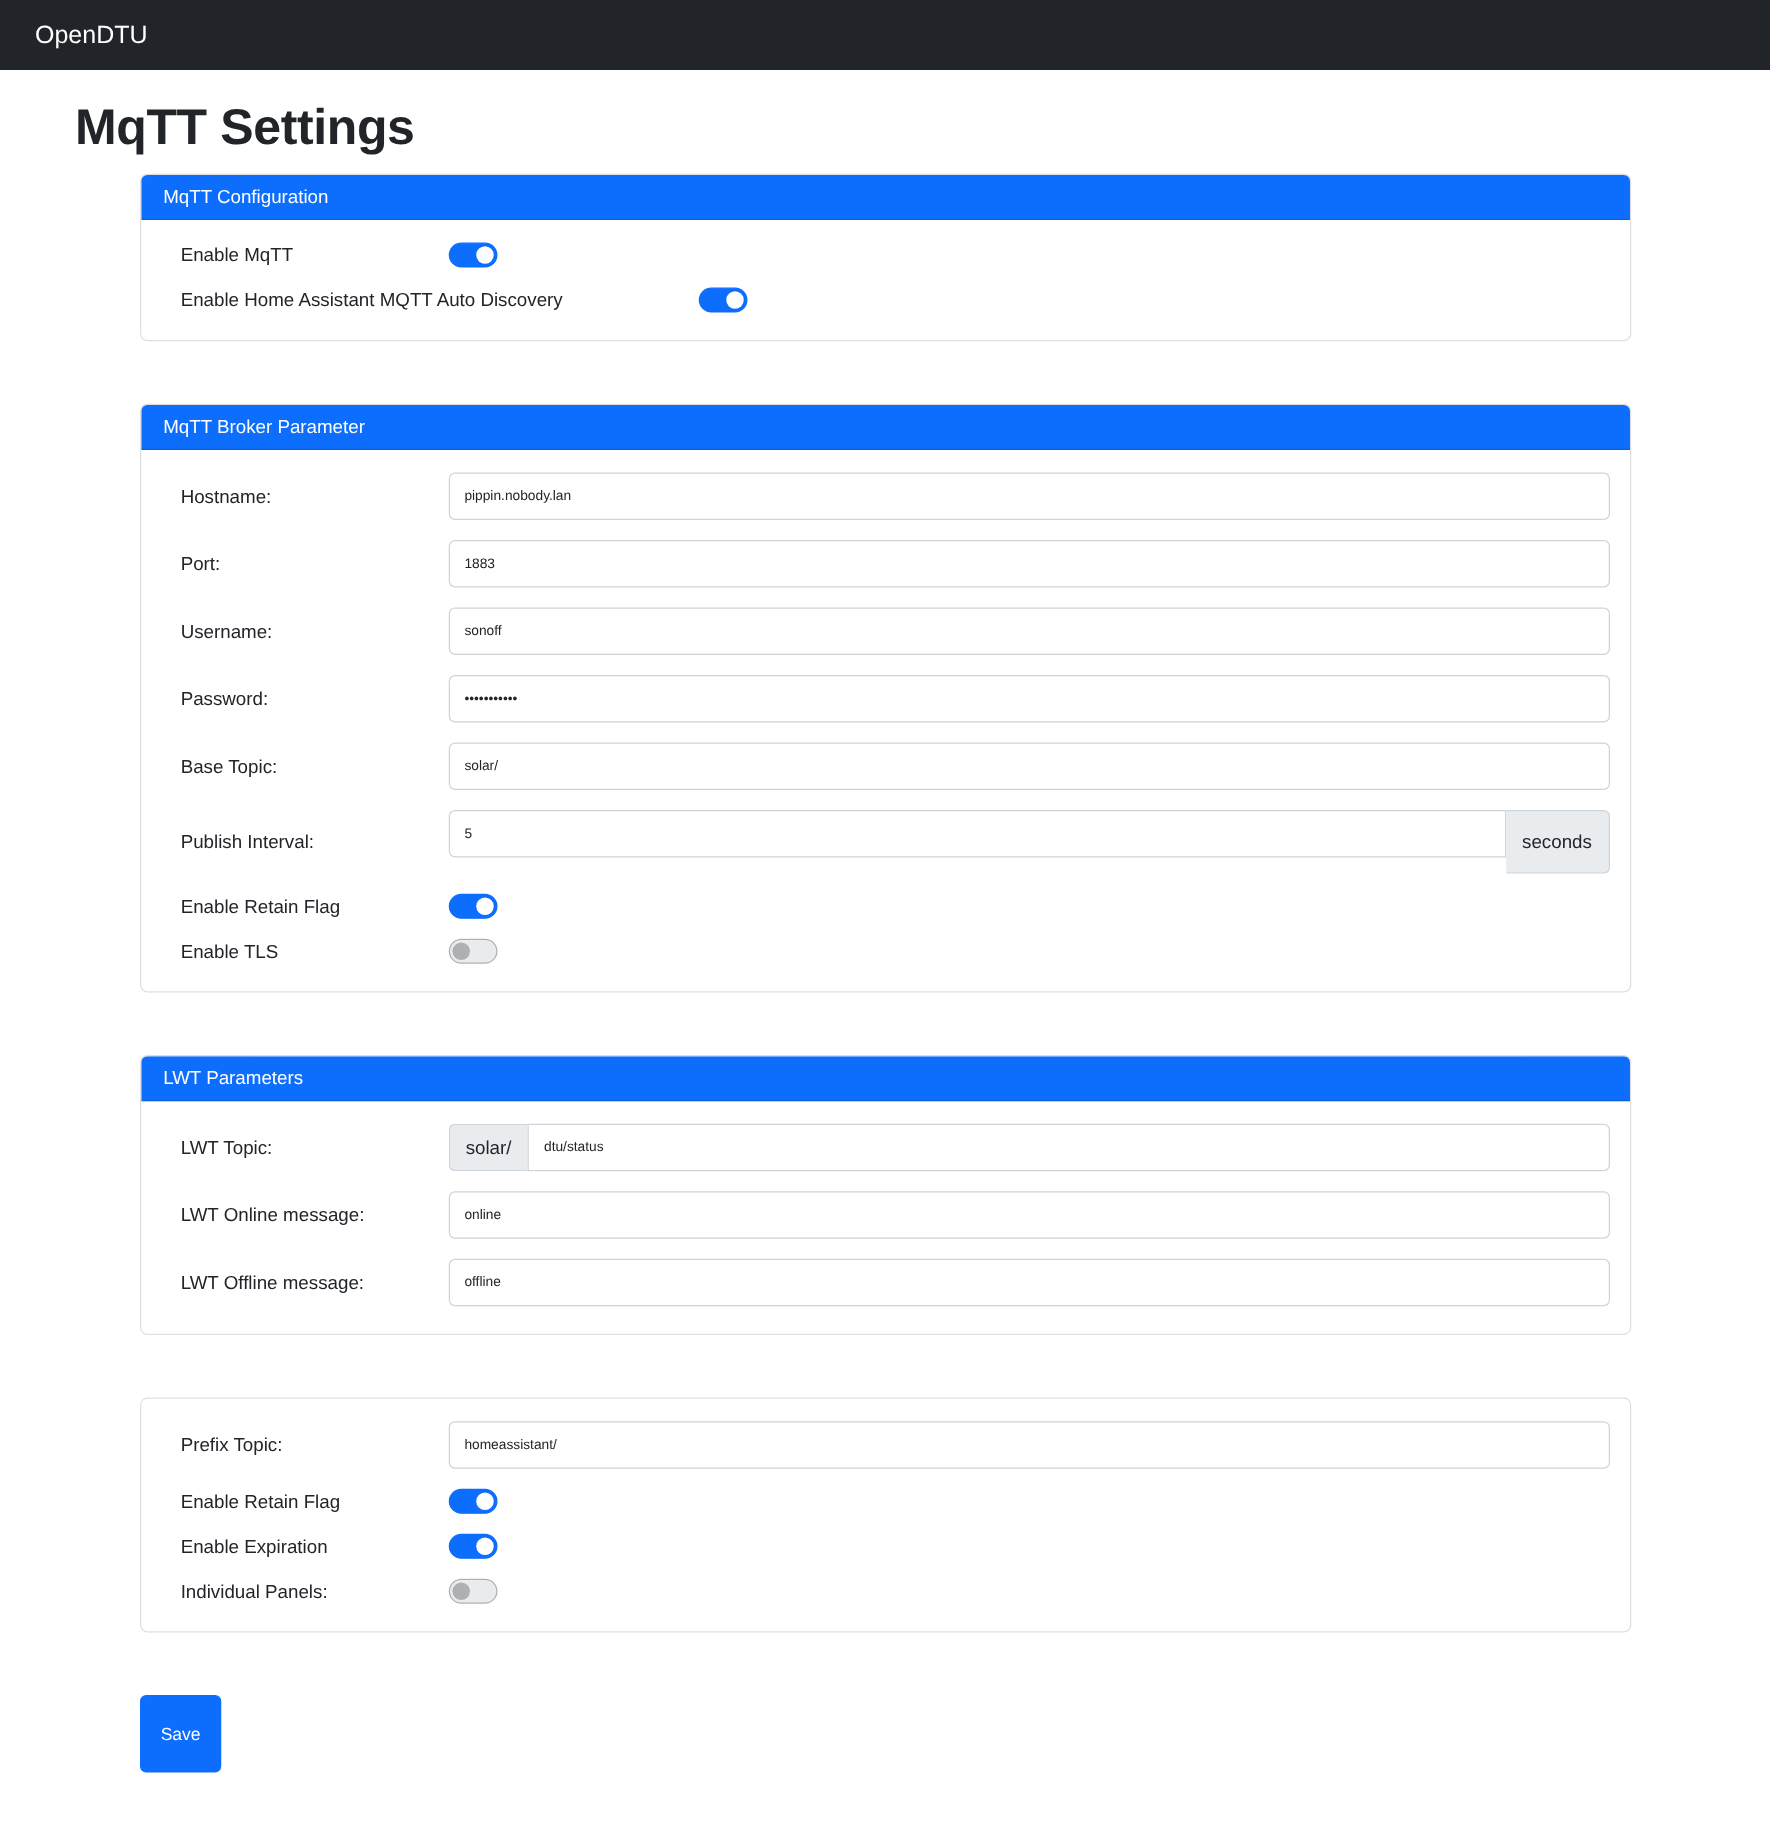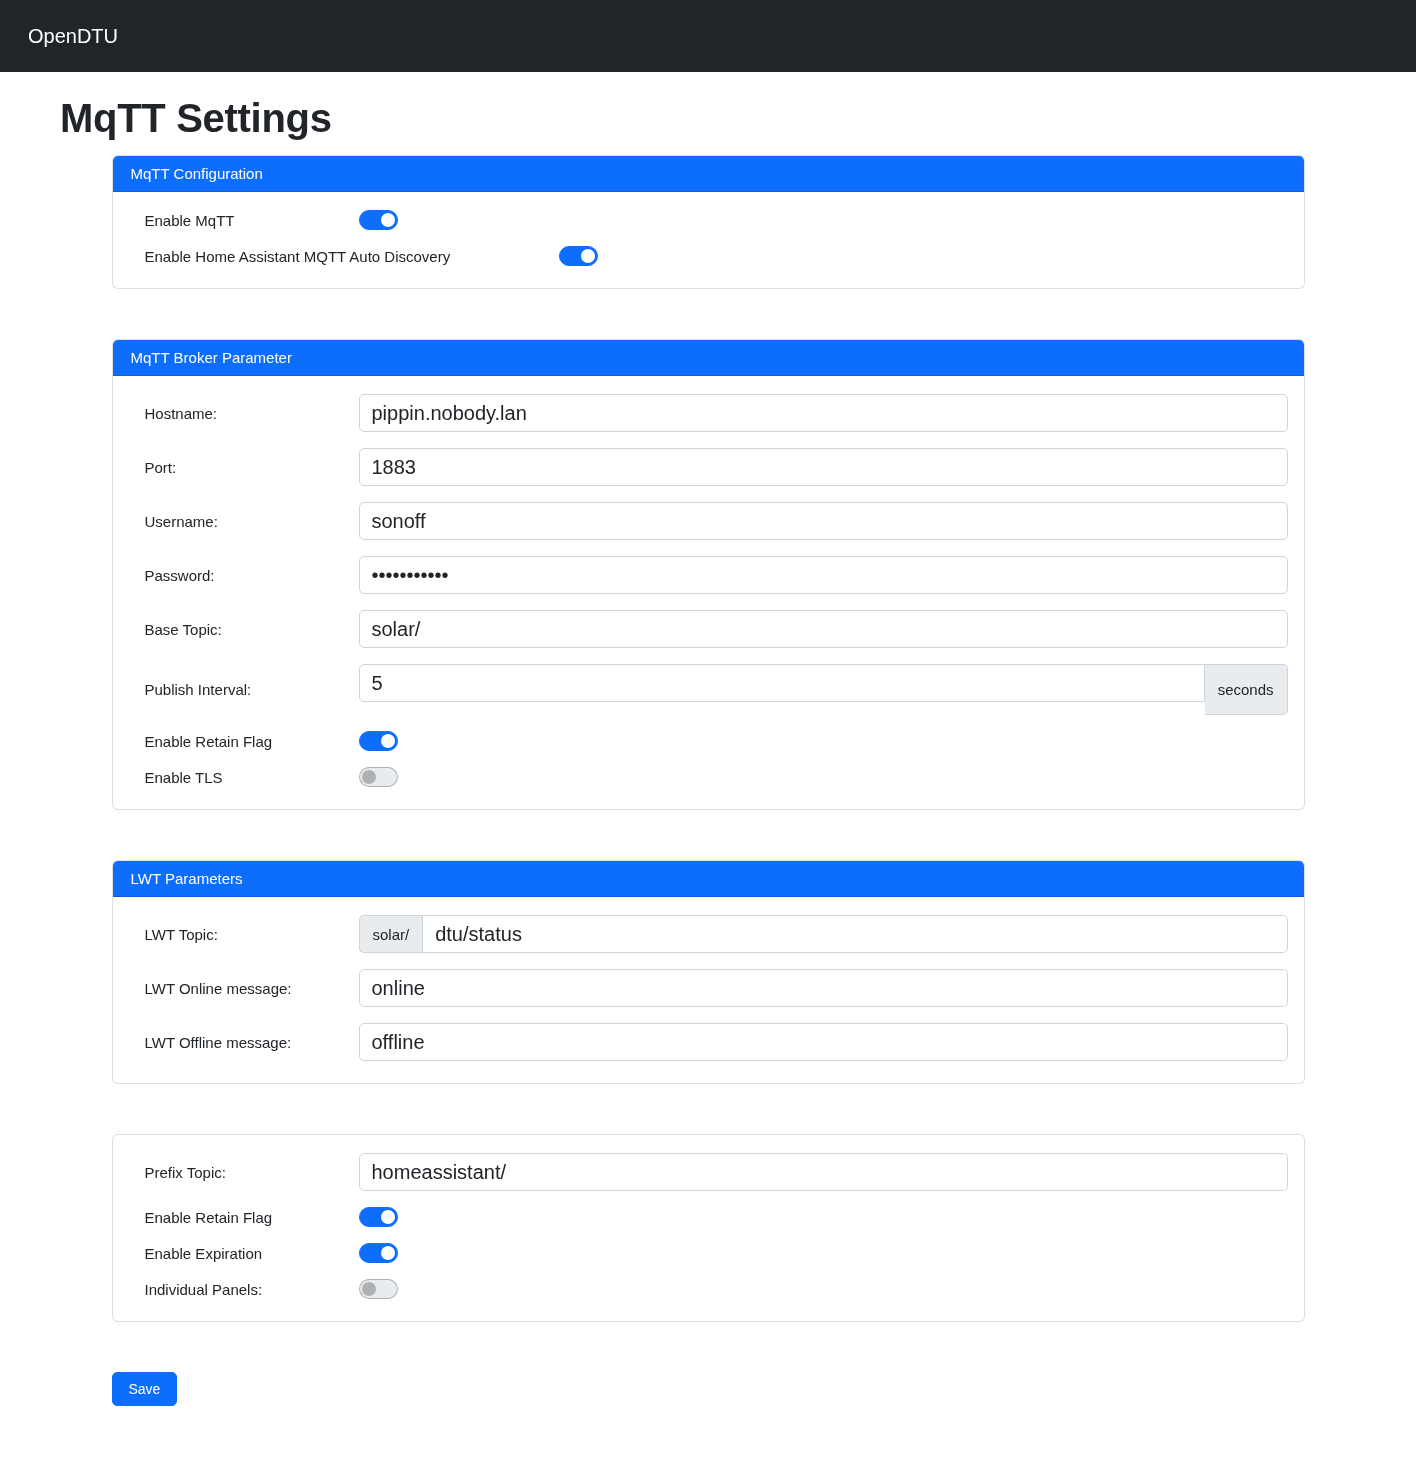--- a/index.html
+++ b/index.html
@@ -6,21 +6,21 @@
   html, body {
     margin: 0; padding: 0;
     width: 1416px;
     background: #ffffff;
     font-family: "Liberation Sans", sans-serif;
     color: #212529;
   }
   
   .navbar {
     background: #212529;
-    height: 72px;
+    height: 56px;
     display: flex;
     align-items: center;
     padding: 0 16px;
     color: rgba(255,255,255,.55);
   }
   .navbar-brand {
     color: #fff;
     font-size: 20px;
     margin-right: 22px;
     padding-left: 12px;
@@ -86,21 +86,21 @@
     min-width: 230px;
     font-size: 15px;
     color: #212529;
     padding-left: 16px;
   }
   .field { flex: 1; display: flex; }
   .form-control {
     flex: 1;
     height: 38px;
     padding: 6px 12px;
-    font-size: 20px;
+    font-size: 11px;
     font-family: "Liberation Sans", sans-serif;
     color: #212529;
     background: #fff;
     border: 1px solid #ced4da;
     border-radius: 5px;
     outline: none;
   }
   .form-control::placeholder { color: #9aa0a6; }
   .input-group { flex: 1; display: flex; }
   .input-group .form-control { border-radius: 5px 0 0 5px; }
@@ -156,21 +156,21 @@
   }
   .switch-wrap { display: flex; align-items: center; }
   
   .btn-save {
     background: #0d6efd;
     color: #fff;
     border: 1px solid #0d6efd;
     border-radius: 5px;
     font-size: 14px;
     font-family: "Liberation Sans", sans-serif;
-    padding: 8px 16px;
+    padding: 22px 16px;
     cursor: pointer;
     margin-bottom: 30px;
   }
 </style>
 </head>
 <body>
 
 <div class="navbar">
   <a class="navbar-brand" href="#">OpenDTU</a>
 </div>

